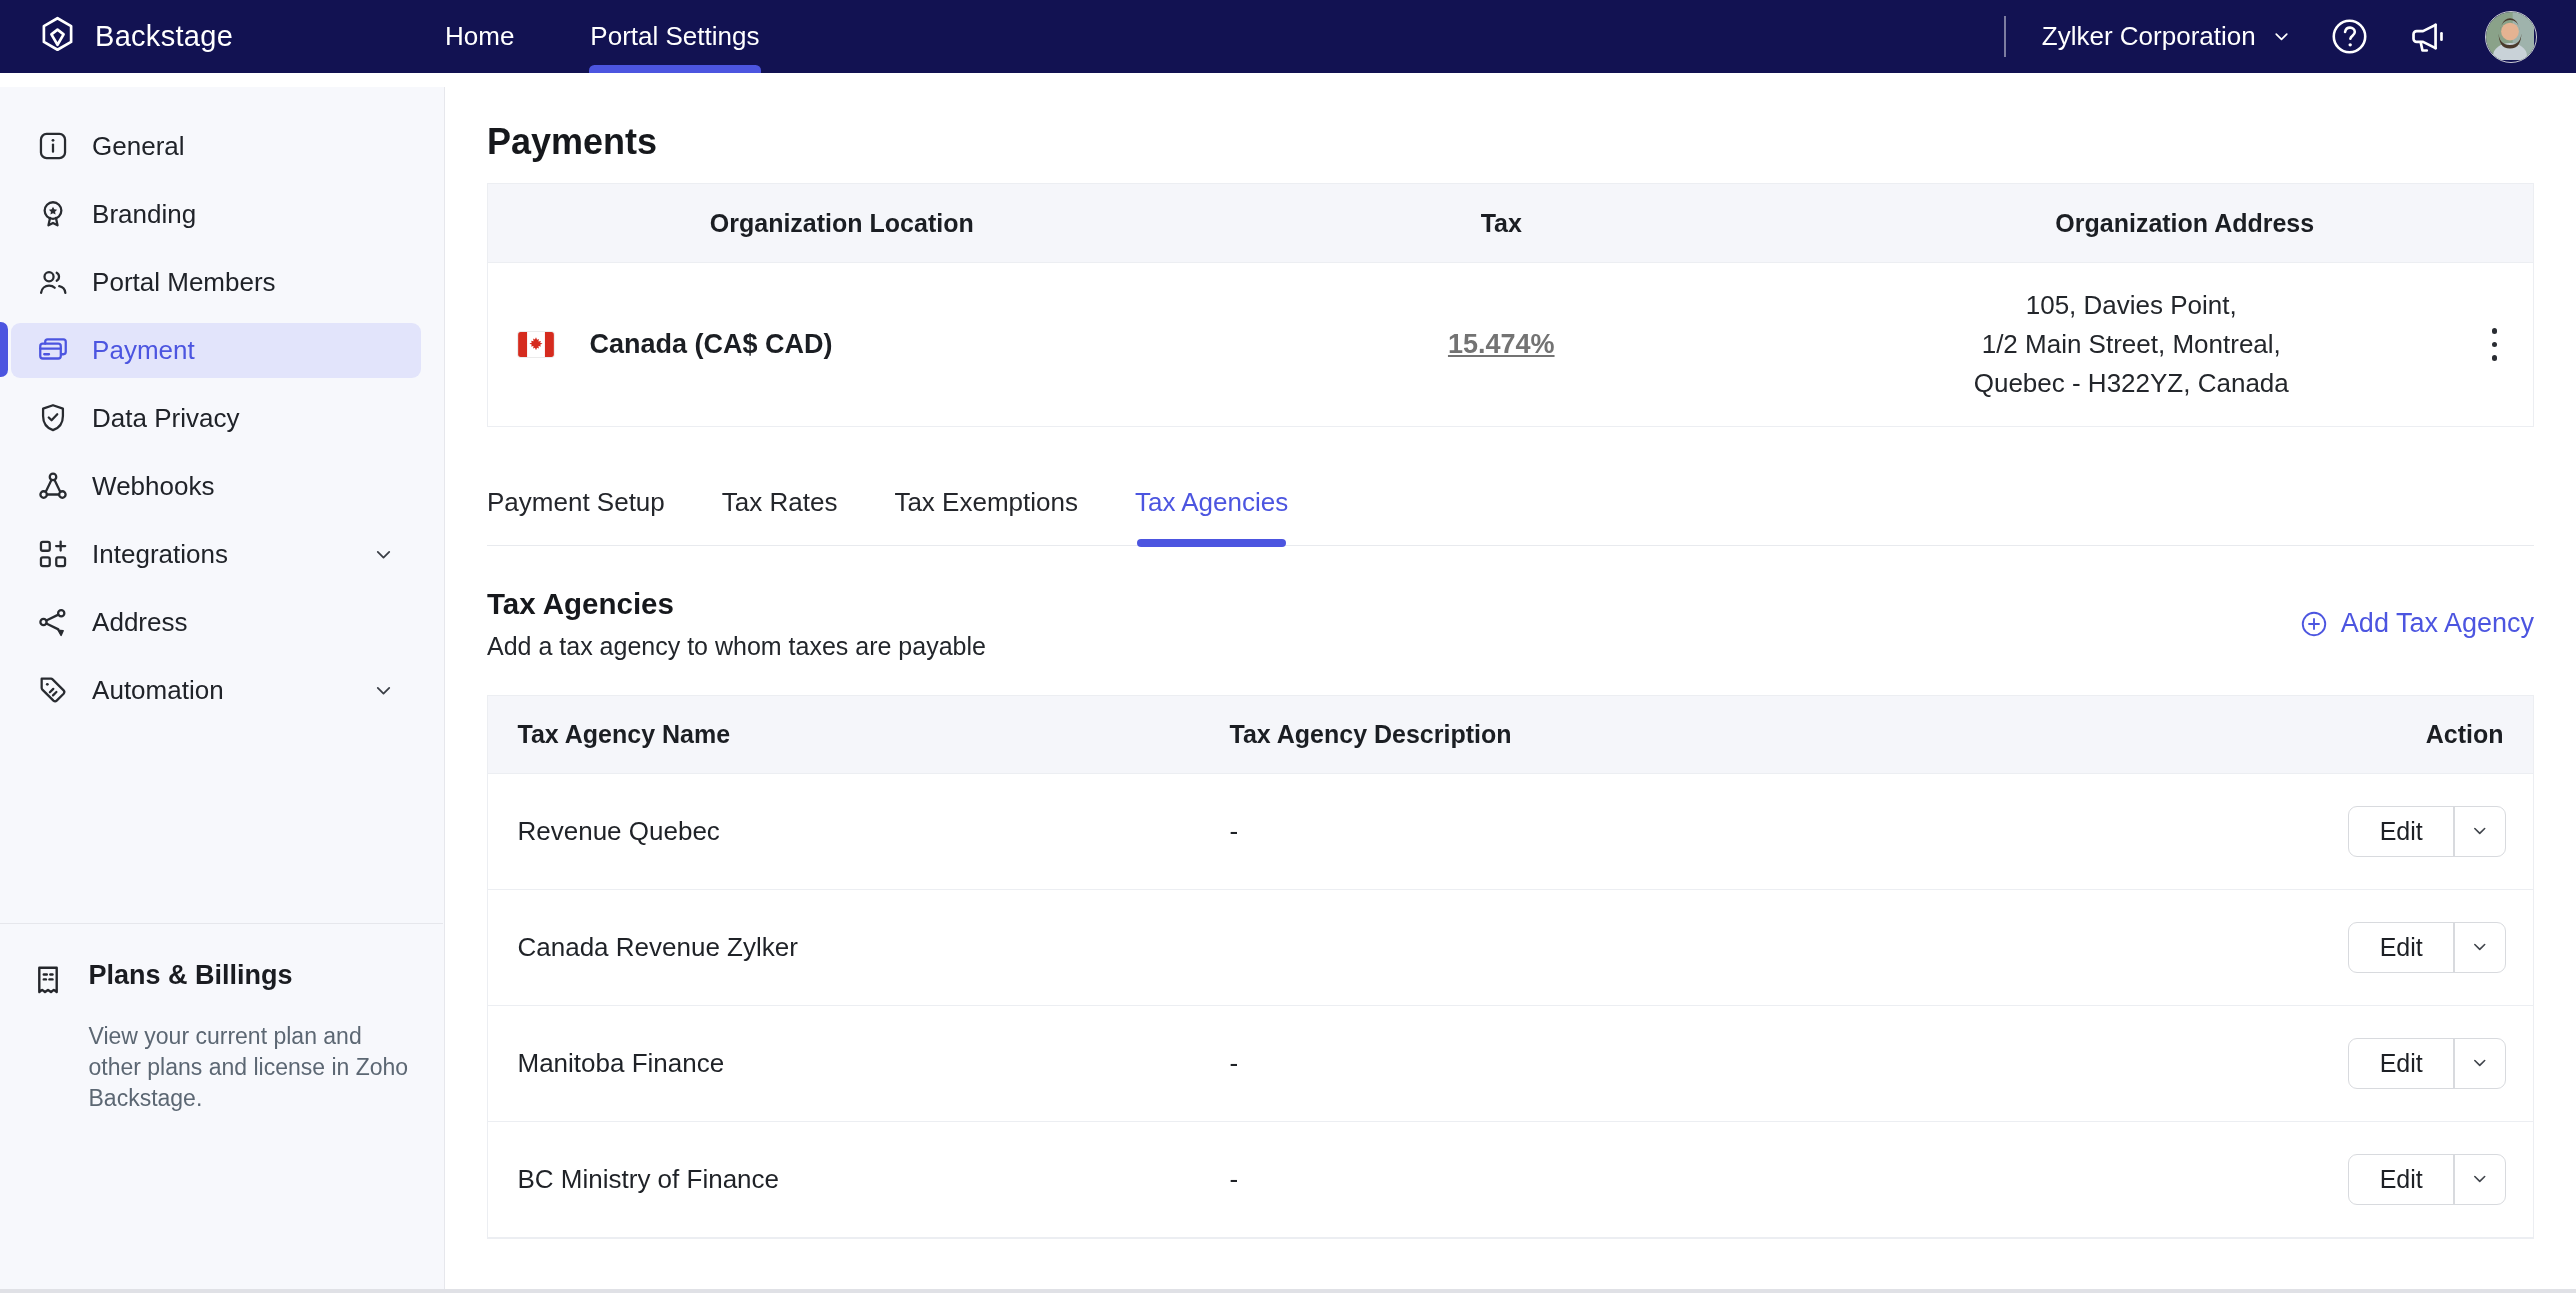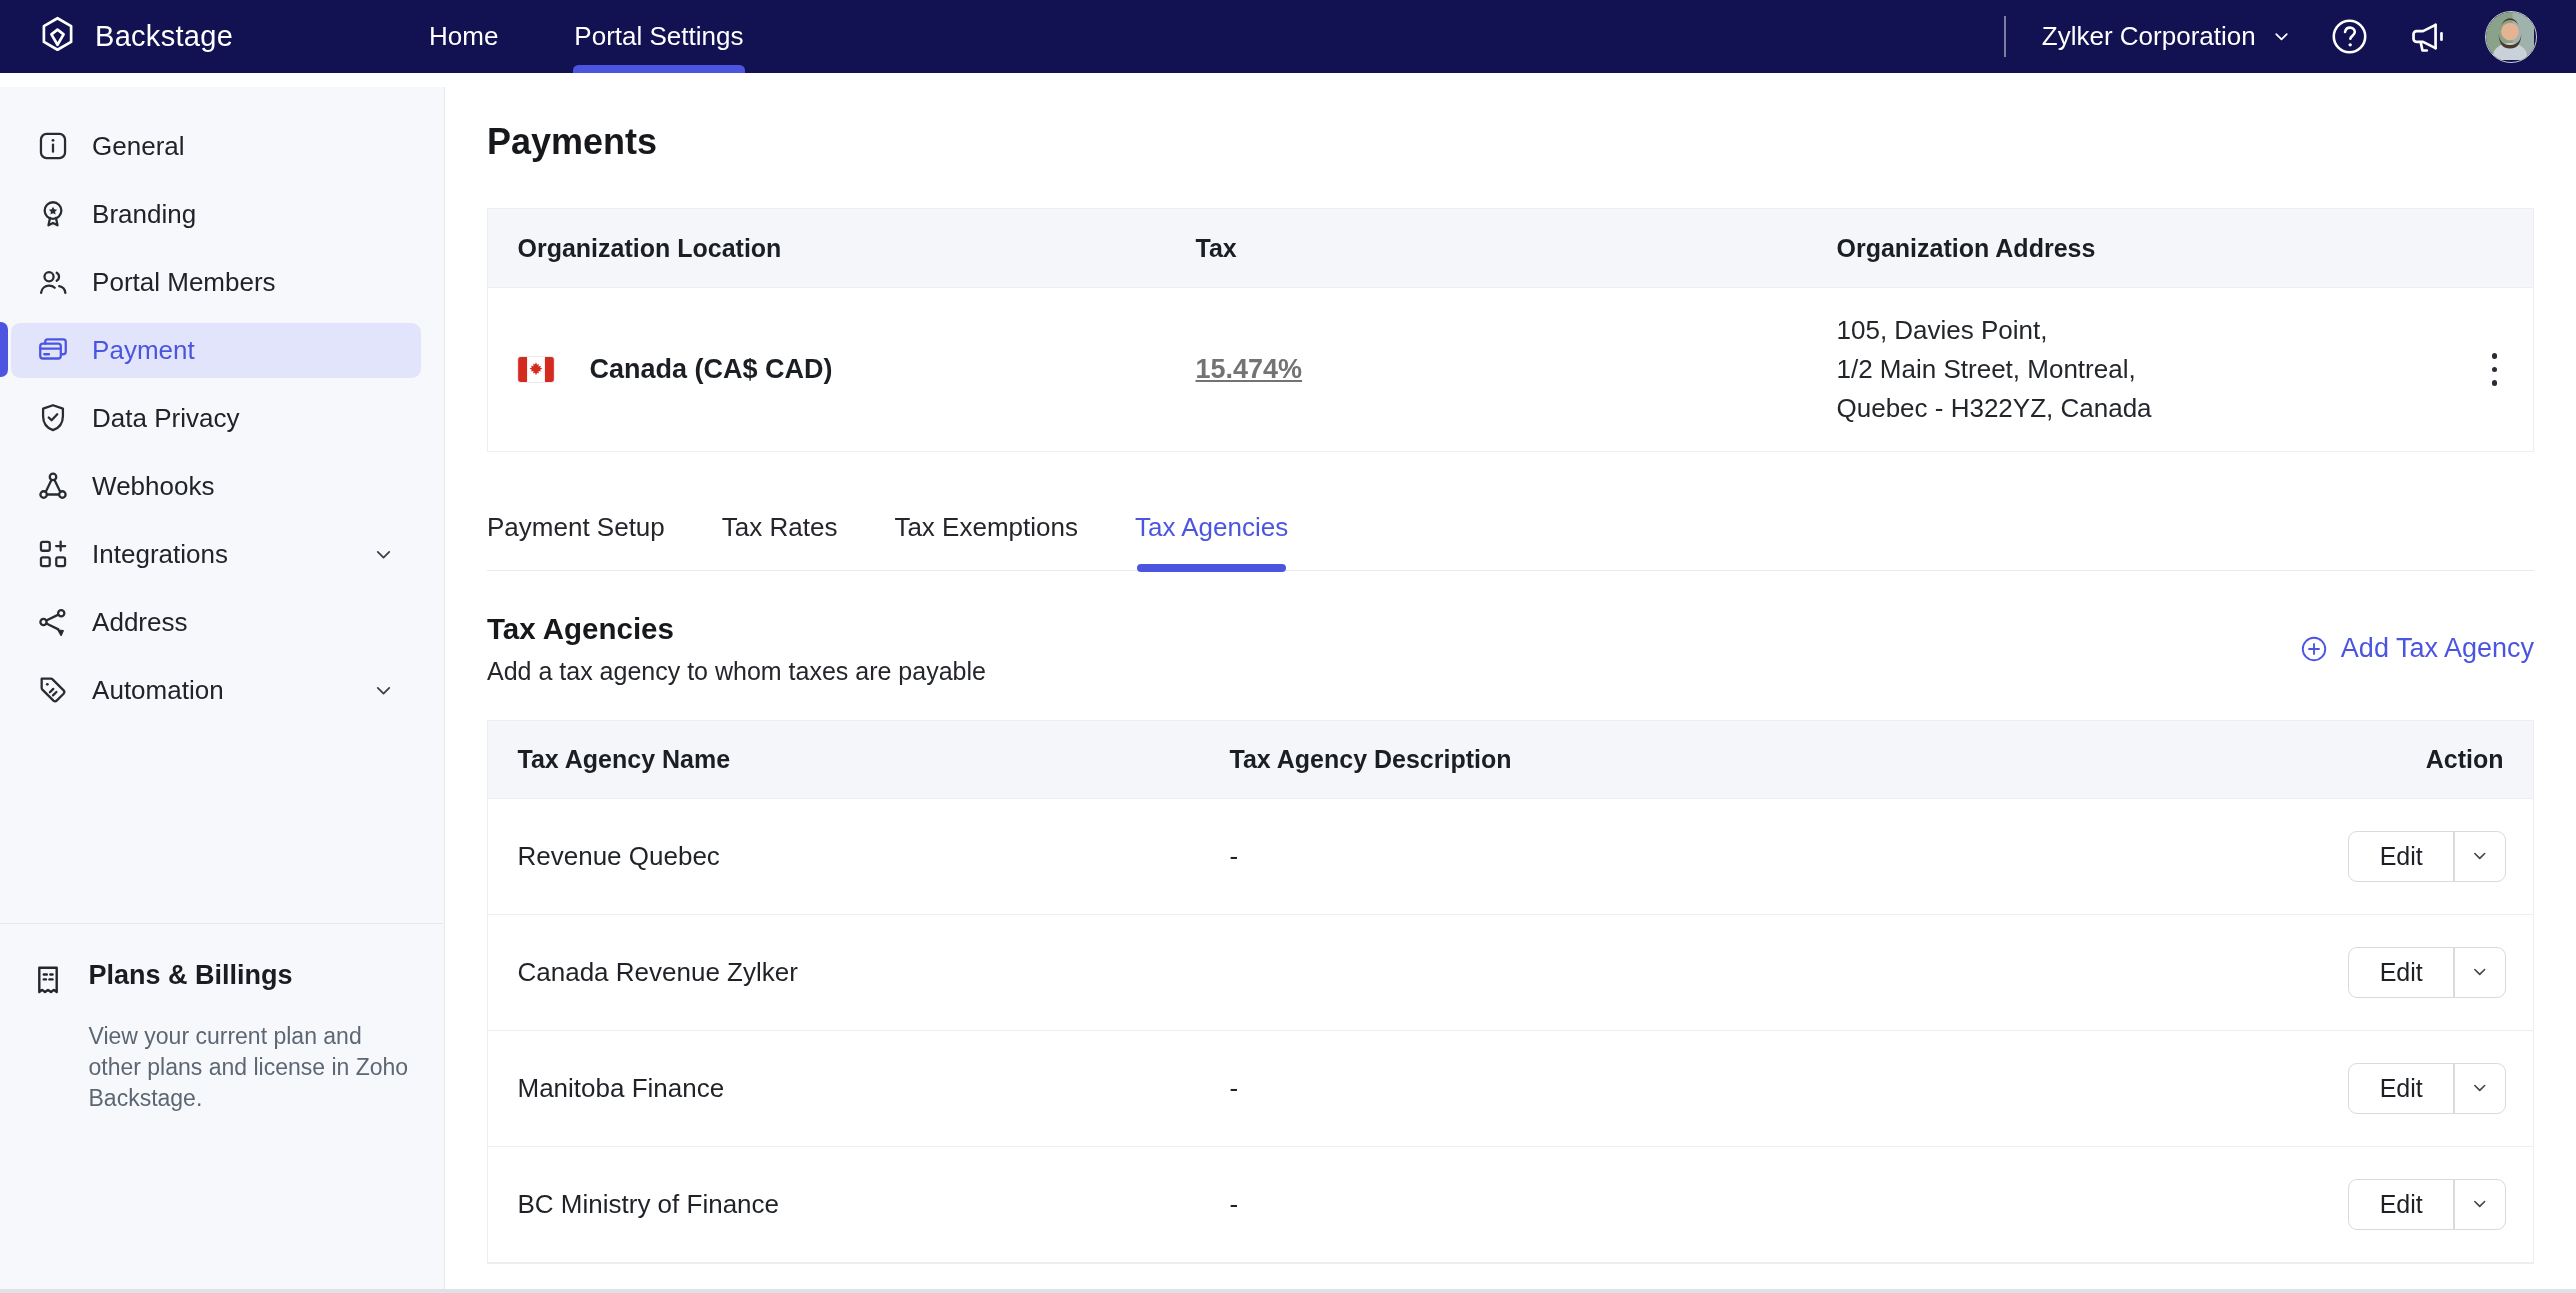--- a/index.html
+++ b/index.html
@@ -8,21 +8,21 @@
     --flag-red:#d52b1e;
   }
   *{box-sizing:border-box; margin:0; padding:0;}
   html,body{width:2576px; height:1293px; overflow:hidden;}
   body{font-family:"Liberation Sans", sans-serif; background:#ffffff; color:var(--text); position:relative;}
 
   
   .topnav{height:73px; background:var(--navy); position:relative; display:flex; align-items:center;}
   .brand{display:flex; align-items:center; gap:16px; padding-left:36px; color:#fff;}
   .brand-name{font-size:29px; font-weight:500; letter-spacing:0.3px;}
-  .nav-tabs{position:absolute; left:429px; top:0; bottom:0; display:flex; gap:76px;}
+  .nav-tabs{position:absolute; left:445px; top:0; bottom:0; display:flex; gap:76px;}
   .nav-tab{position:relative; display:flex; align-items:center; color:#fff; font-size:26px; cursor:pointer;}
   .nav-tab .underline{display:none;}
   .nav-tab.active .underline{display:block; position:absolute; left:-1.8px; right:-1.8px; bottom:0; height:8px;
     background:var(--accent); border-radius:5.4px 5.4px 0 0;}
   .nav-right{margin-left:auto; display:flex; align-items:center; gap:36px; padding-right:39px;}
   .nav-divider{width:1.8px; height:41px; background:rgba(255,255,255,.45);}
   .org-switch{display:flex; align-items:center; gap:14.3px; color:#fff; font-size:26px; cursor:pointer;}
   .icon-btn{display:flex; align-items:center; justify-content:center; cursor:pointer;}
   .avatar{width:52px; height:52px; border-radius:50%; border:1.8px solid rgba(235,235,235,.85); overflow:hidden; cursor:pointer;}
 
@@ -44,21 +44,21 @@
     padding:36px 27px 0 29.5px; display:flex; gap:23px; background:var(--sidebar-bg);}
   .plans .p-icon{color:#24262b; flex:none; margin-top:1.8px;}
   .plans-title{font-size:27px; font-weight:700; color:#1a1c21; margin-bottom:30px;}
   .plans-desc{font-size:23px; line-height:31px; color:var(--muted); max-width:322px;}
 
   
   .main{position:absolute; left:445px; top:87px; right:0; bottom:0; background:#fff;
     padding:34px 42px 0 42px; overflow:hidden;}
   .page-title{font-size:36px; font-weight:700; color:#16181c;}
 
-  .org-table{margin-top:45px; border:0.9px solid var(--border);}
+  .org-table{margin-top:20px; border:0.9px solid var(--border);text-align:center;}
   .org-head{display:grid; grid-template-columns:678px 641px 1fr; background:var(--header-bg);
     height:79px; align-items:center; border-bottom:0.9px solid var(--border);}
   .org-head > div{padding-left:29.5px; font-size:25px; font-weight:700; color:#1b1e23;}
   .org-row{display:grid; grid-template-columns:678px 641px 1fr; min-height:157px; align-items:center;
     position:relative; background:#fff;}
   .org-row > div{padding-left:29.5px;}
   .loc-cell{display:flex; align-items:center; gap:36px; font-size:27px; font-weight:700; color:#1b1e23;}
   .tax-cell{font-size:27px; font-weight:700; color:#737373;text-decoration:underline;}
   .addr-cell{font-size:26px; line-height:39px; color:#23262b; padding:23px 107px 23px 29.5px;}
   .flag{width:36px; height:25px; border-radius:2.7px; overflow:hidden; flex:none; box-shadow:0 0 0 0.9px rgba(0,0,0,.08);}

